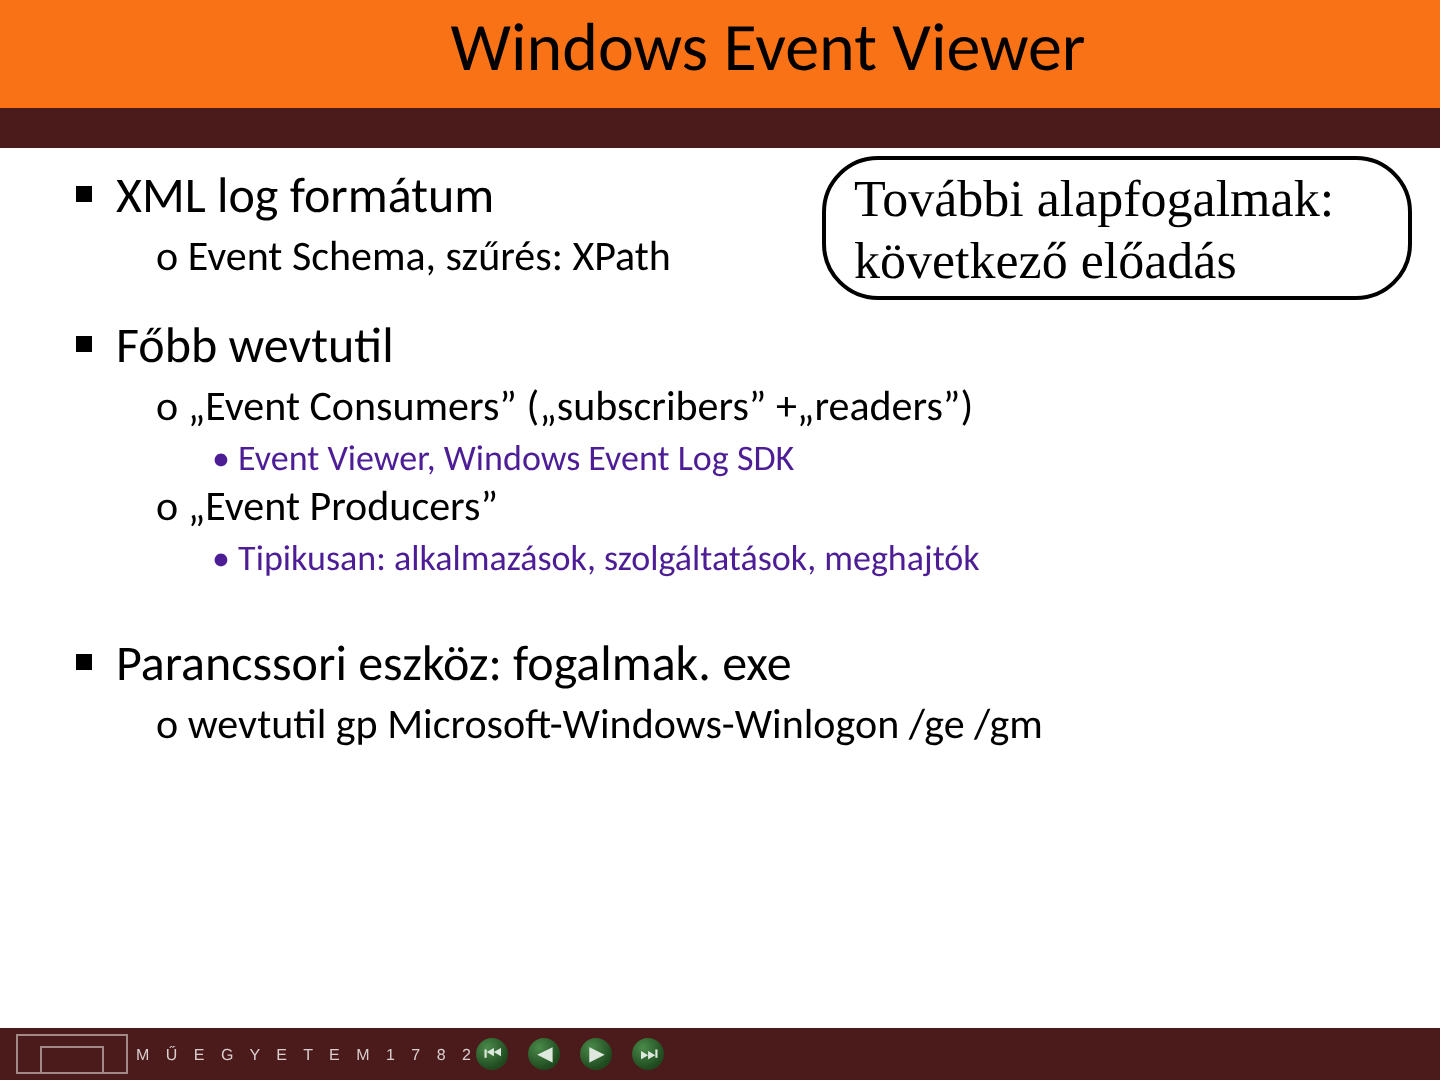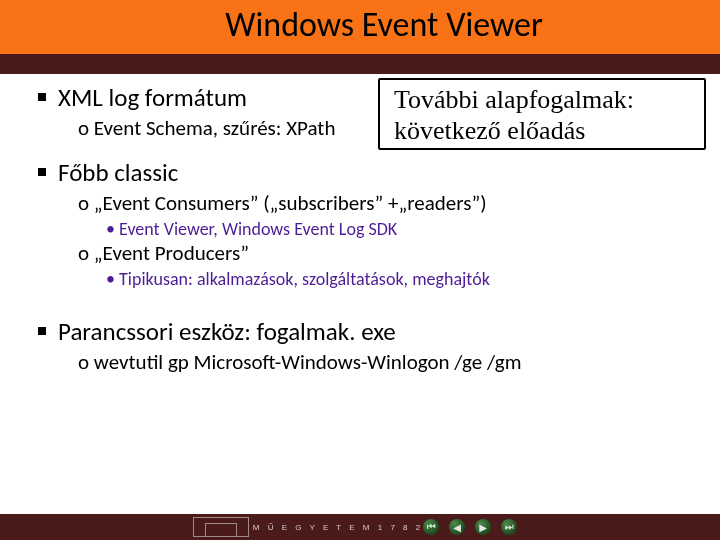--- a/index.html
+++ b/index.html
@@ -77,41 +77,41 @@
   .lvl3-item::before {
     content: "• ";
   }
   .spacer {
     height: 12px;
   }
   .callout {
     position: absolute;
     top: 78px;
     right: 14px;
-    width: 328px;
+    width: 295px;
     height: 72px;
     border: 2.5px solid #000;
-    border-radius: 2px;
+    border-radius: 28px;
     background: #fff;
     font-family: "Times New Roman", serif;
     font-size: 26px;
     line-height: 1.2;
     padding: 4px 14px;
     box-sizing: border-box;
   }
   .footer {
     position: absolute;
     bottom: 0;
     left: 0;
     width: 100%;
     height: 26px;
     background: #4b1a1a;
     display: flex;
     align-items: center;
-    justify-content: center;
+    justify-content: flex-start;
     box-sizing: border-box;
     padding: 0 18px 0 8px;
   }
   .footer-left {
     display: flex;
     align-items: center;
     gap: 4px;
   }
   .logo-outline {
     width: 56px;
@@ -178,21 +178,21 @@
       <div class="lvl2">
         <div class="lvl2-item">Event Schema, szűrés: XPath</div>
       </div>
     </div>
 
     <div class="spacer"></div>
 
     <div class="lvl1">
       <div class="lvl1-item">
         <div class="sq"></div>
-        <div class="lvl1-text">Főbb classic</div>
+        <div class="lvl1-text">Főbb wevtutil</div>
       </div>
       <div class="lvl2">
         <div class="lvl2-item">„Event Consumers” („subscribers” +„readers”)</div>
       </div>
       <div class="lvl3">
         <div class="lvl3-item">Event Viewer, Windows Event Log SDK</div>
       </div>
       <div class="lvl2">
         <div class="lvl2-item">„Event Producers”</div>
       </div>

